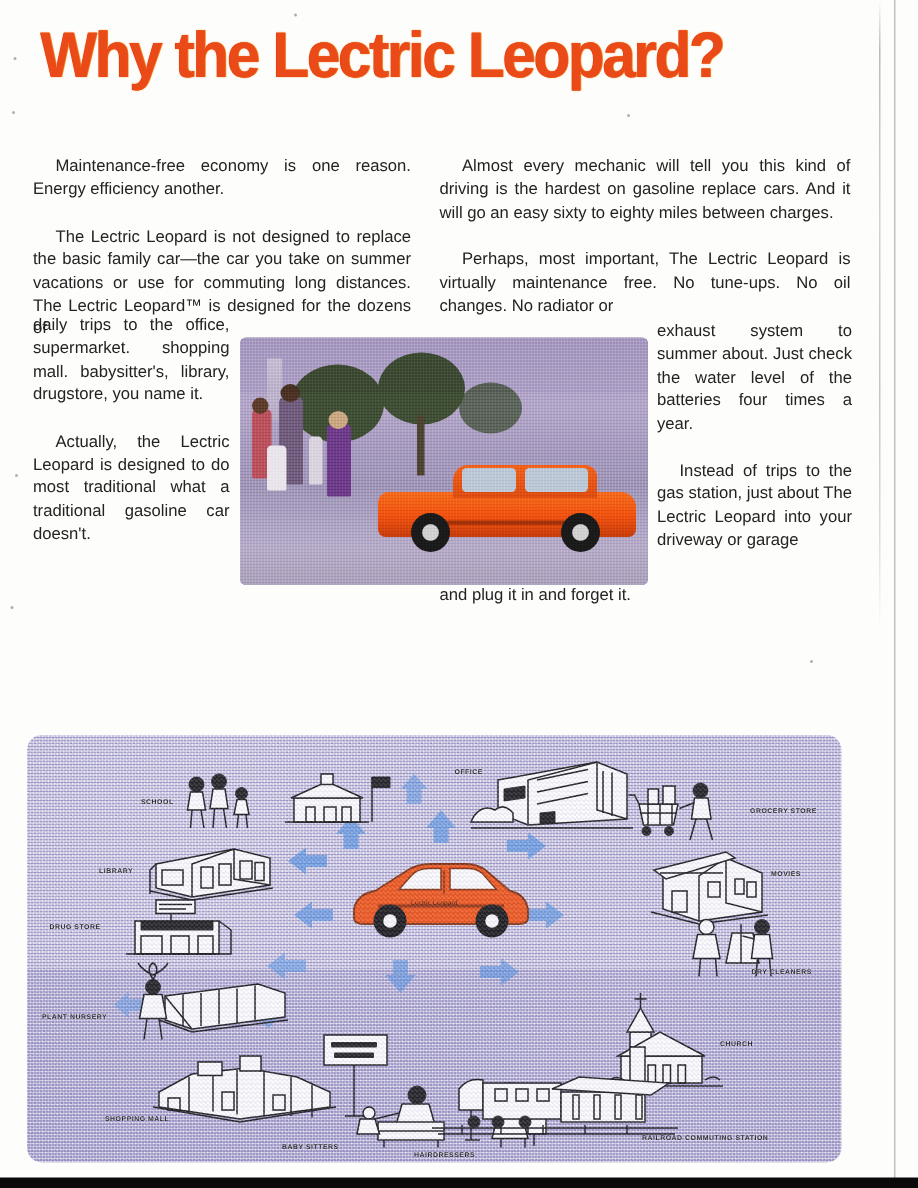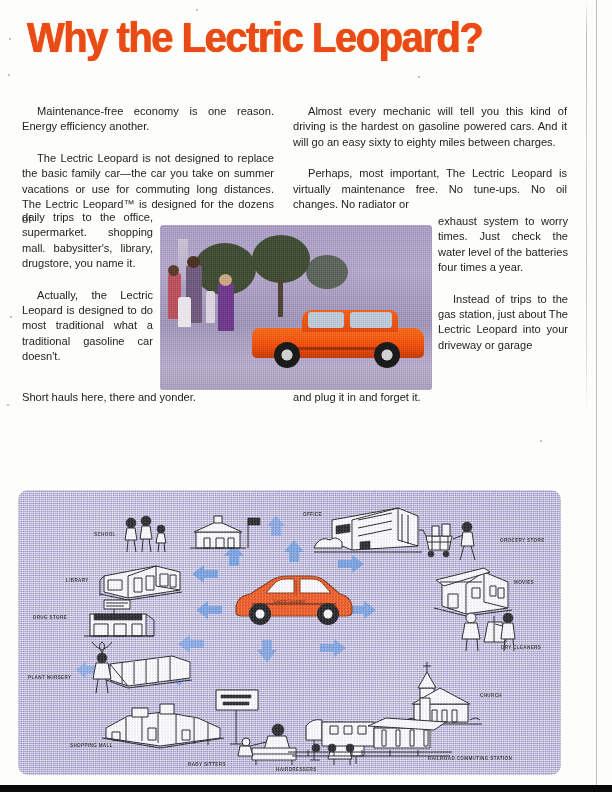--- a/index.html
+++ b/index.html
@@ -205,31 +205,28 @@
   <div class="col col-left">
     <p class="indent">Maintenance-free economy is one reason. Energy efficiency another.</p>
     <p class="indent">The Lectric Leopard is not designed to replace the basic family car—the car you take on summer vacations or use for commuting long distances. The Lectric Leopard™ is designed for the dozens of</p>
   </div>
 
   <div class="col narrow-left">
     <p>daily trips to the office, supermarket. shopping mall. babysitter's, library, drugstore, you name it.</p>
     <p class="indent">Actually, the Lectric Leopard is designed to do most traditional what a traditional gasoline car doesn't.</p>
   </div>
 
-  <div class="col tail-left">
-    <p>Short hauls here, there and yonder.</p>
-  </div>
 
   <div class="col col-right">
-    <p class="indent">Almost every mechanic will tell you this kind of driving is the hardest on gasoline powered cars. And it will go an easy sixty to eighty miles between charges.</p>
+    <p class="indent">Almost every mechanic will tell you this kind of driving is the hardest on gasoline replace cars. And it will go an easy sixty to eighty miles between charges.</p>
     <p class="indent">Perhaps, most important, The Lectric Leopard is virtually maintenance free. No tune-ups. No oil changes. No radiator or</p>
   </div>
 
   <div class="col narrow-right">
-    <p>exhaust system to worry times. Just check the water level of the batteries four times a year.</p>
+    <p>exhaust system to summer about. Just check the water level of the batteries four times a year.</p>
     <p class="indent">Instead of trips to the gas station, just about The Lectric Leopard into your driveway or garage</p>
   </div>
 
   <div class="col tail-right">
     <p>and plug it in and forget it.</p>
   </div>
 
   <div class="photo">
     <div class="sky"></div>
     <div class="ground"></div>

